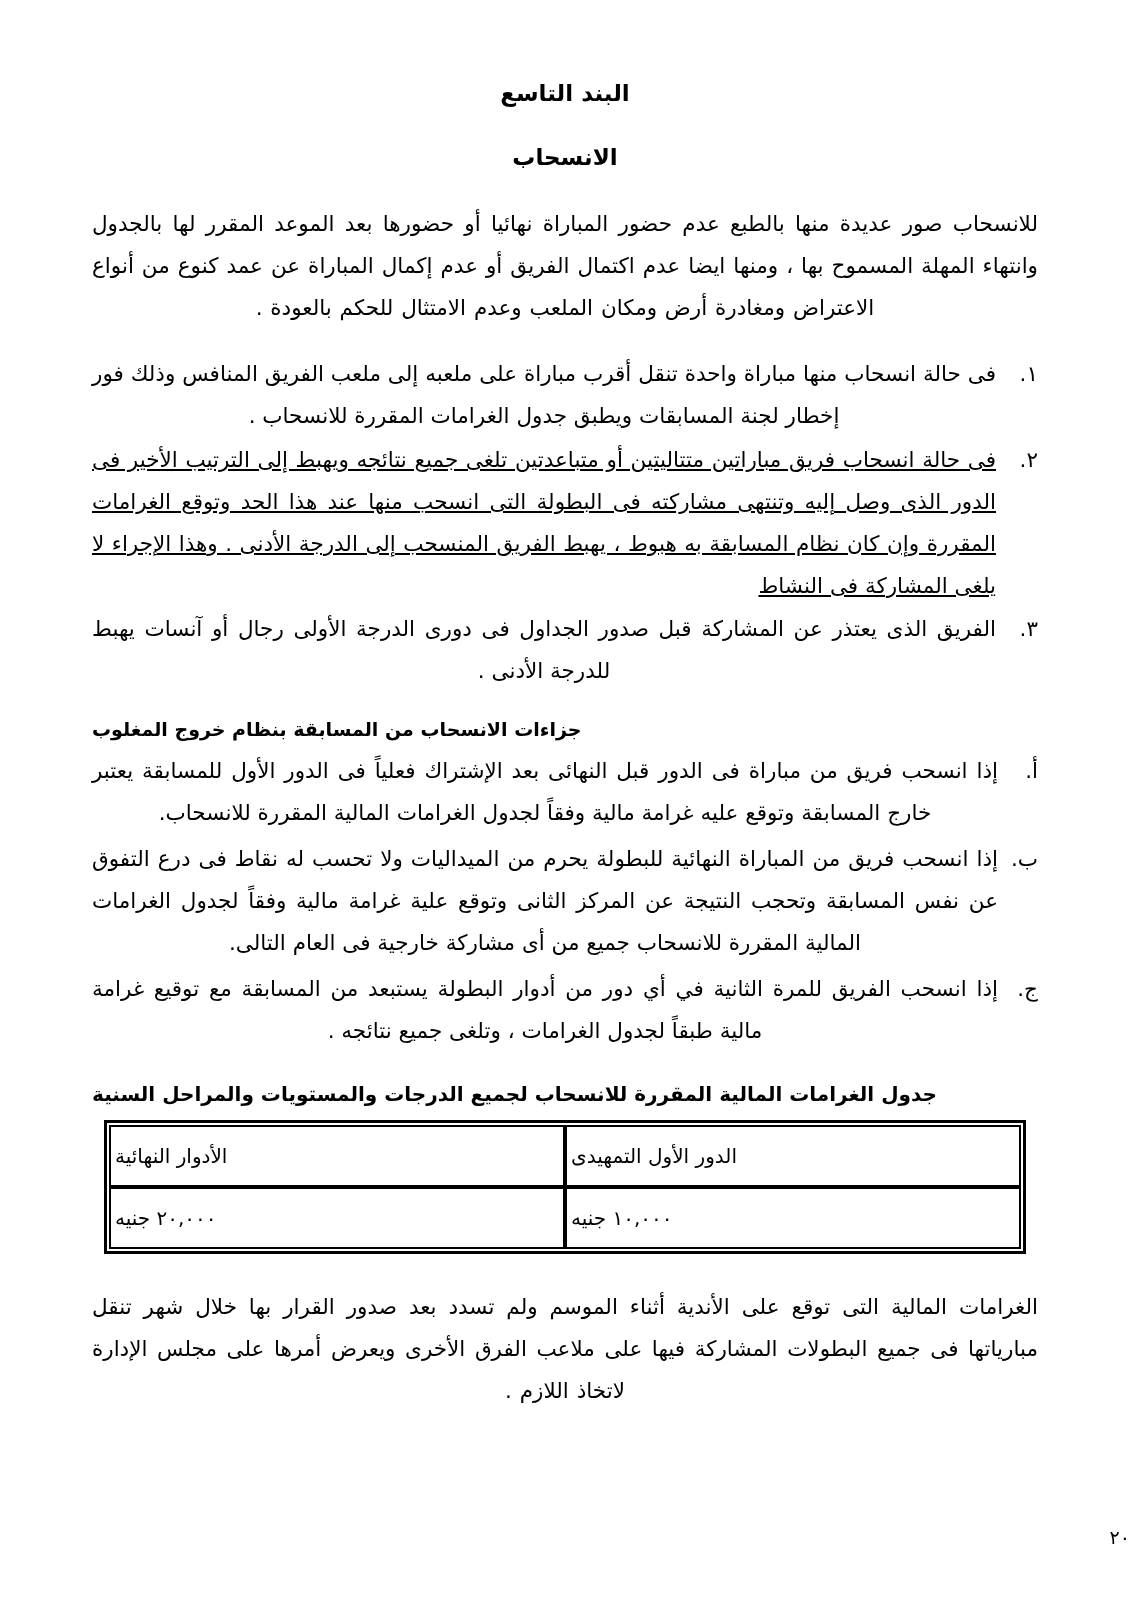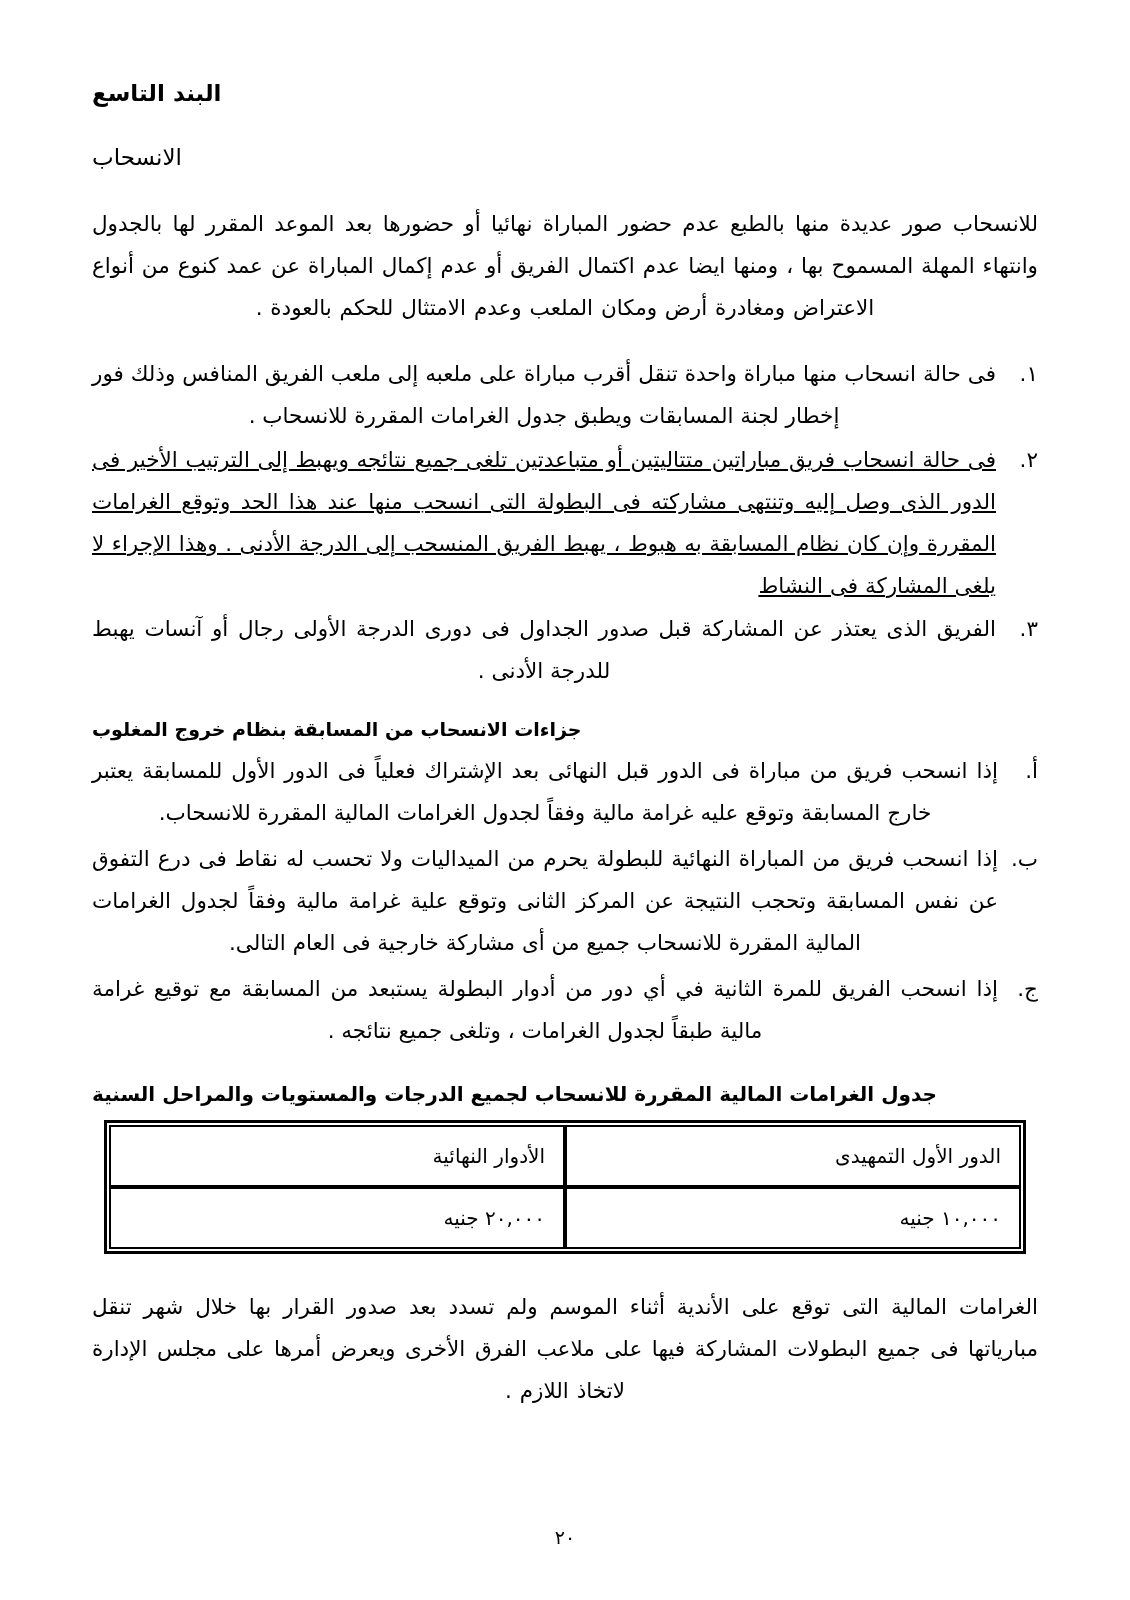--- a/index.html
+++ b/index.html
@@ -20,30 +20,30 @@
   .page {
     width: 1130px;
     height: 1600px;
     box-sizing: border-box;
     padding: 62px 92px 30px 92px;
     position: relative;
   }
 
   
   .doc-title {
-    text-align: left;
+    text-align: center;
     font-weight: bold;
     font-size: 23px;
     letter-spacing: 0.5px;
     margin: 18px 0 0 0;
     line-height: 1.2;
   }
   .doc-subtitle {
-    text-align: left;
-    font-weight: normal;
+    text-align: center;
+    font-weight: bold;
     font-size: 23px;
     margin: 36px 0 0 0;
     line-height: 1.2;
   }
 
   
   .para {
     font-size: 21.5px;
     line-height: 1.95;
     text-align: justify;
@@ -106,40 +106,39 @@
     padding: 2px;
     margin: 0 12px;
   }
   table.fines-table {
     width: 100%;
     border-collapse: collapse;
     table-layout: fixed;
   }
   table.fines-table td {
     border: 2px solid #000;
-    text-align: right;
+    text-align: left;
     font-size: 20px;
     height: 44px;
-    padding: 7px 18px;
+    padding: 7px 4px;
     vertical-align: middle;
   }
   table.fines-table tr.head-row td {
     border-bottom-width: 4px;
   }
   table.fines-table td.col-sep {
     border-left-width: 4px;
   }
 
   
   .page-number {
     position: absolute;
     bottom: 52px;
     left: 0;
     right: 0;
-    text-align: center;
     font-size: 19px;
   }
 </style>
 </head>
 <body>
 
 <div class="page">
 
   <h1 class="doc-title">البند التاسع</h1>
   <h2 class="doc-subtitle">الانسحاب</h2>

